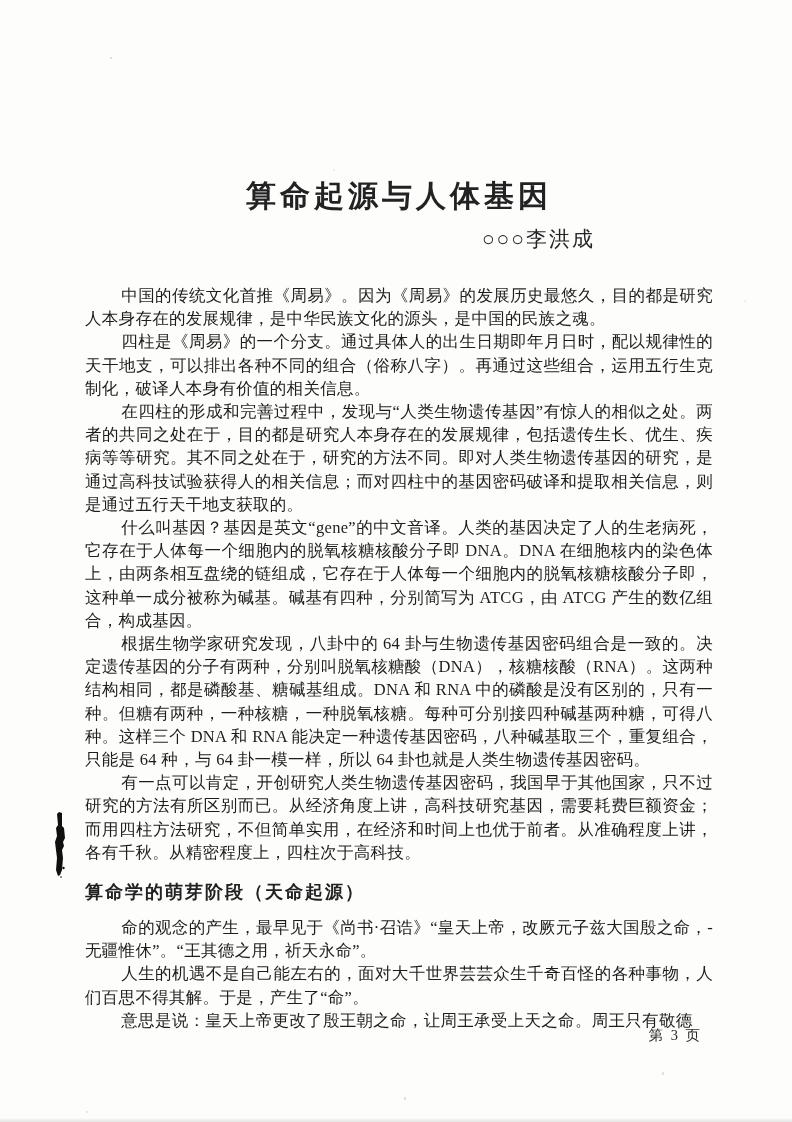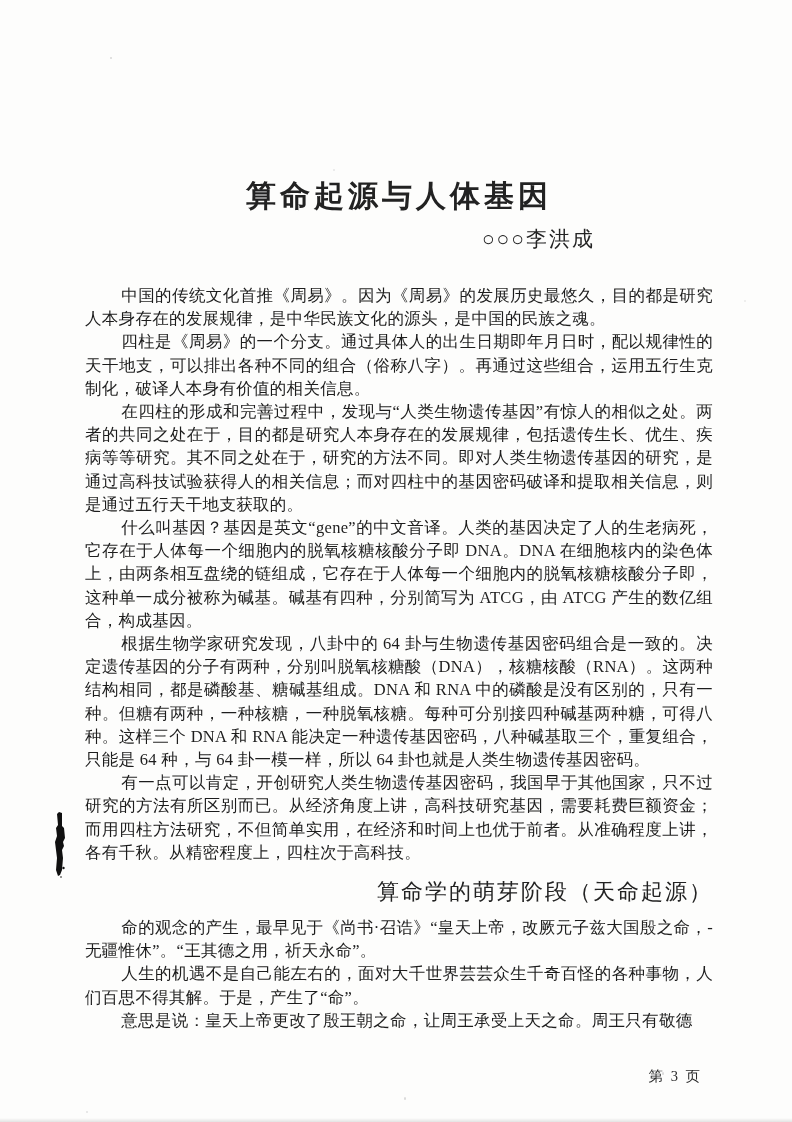--- a/index.html
+++ b/index.html
@@ -50,30 +50,30 @@
     margin: 0;
     font-size: 16.5px;
     letter-spacing: 0.3px;
     line-height: 23.2px;
     text-align: justify;
     text-indent: 2.2em;
     color: #1d1d1d;
   }
   .section-heading {
     margin: 12px 0 8px 0;
-    text-align: right;
-    font-size: 22px;
-    font-weight: 400;
+    text-align: left;
+    font-size: 18px;
+    font-weight: 700;
     letter-spacing: 2px;
     line-height: 32px;
     color: #222;
   }
   .page-number {
     position: absolute;
-    top: 1067px;
+    top: 1026px;
     right: 90px;
     font-size: 14.5px;
     letter-spacing: 2px;
     color: #2a2a2a;
     filter: blur(0.2px);
   }
   
   .ink-smudge {
     position: absolute;
     left: 50px;

